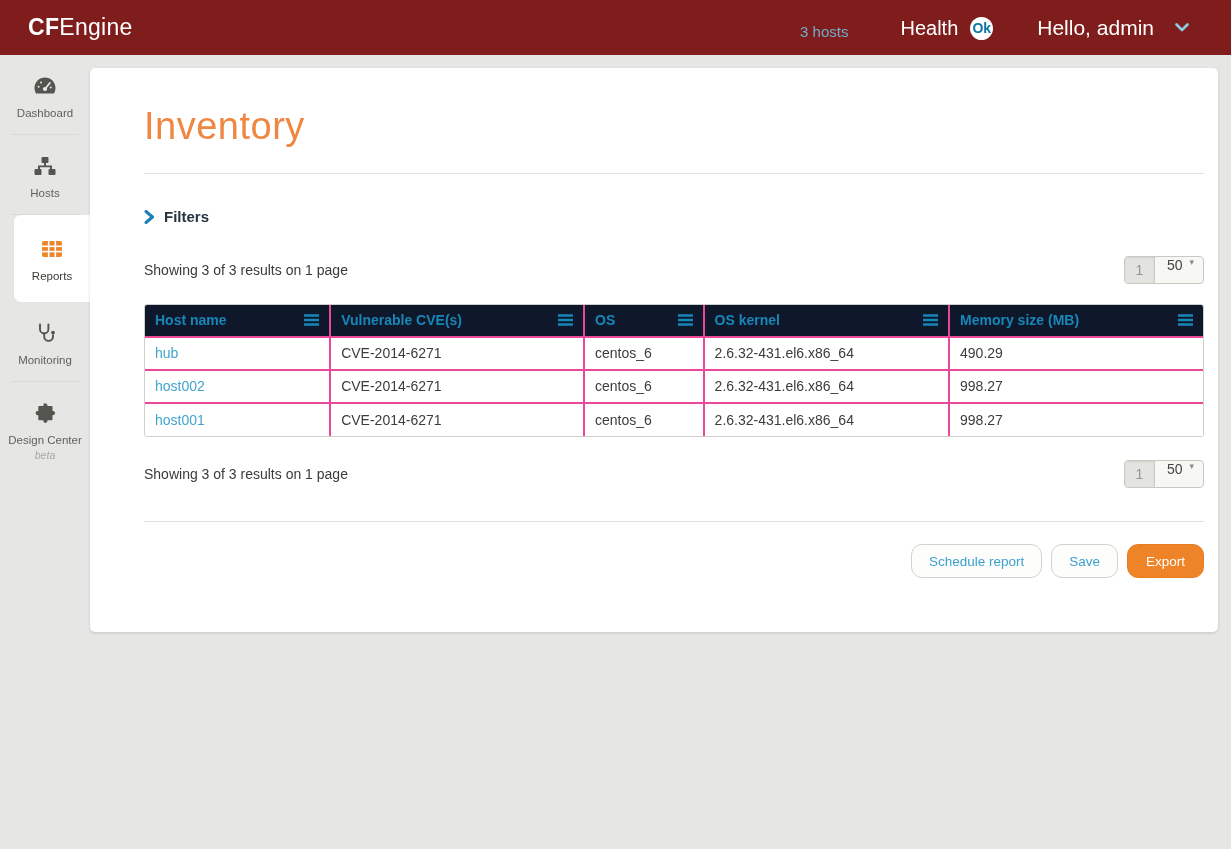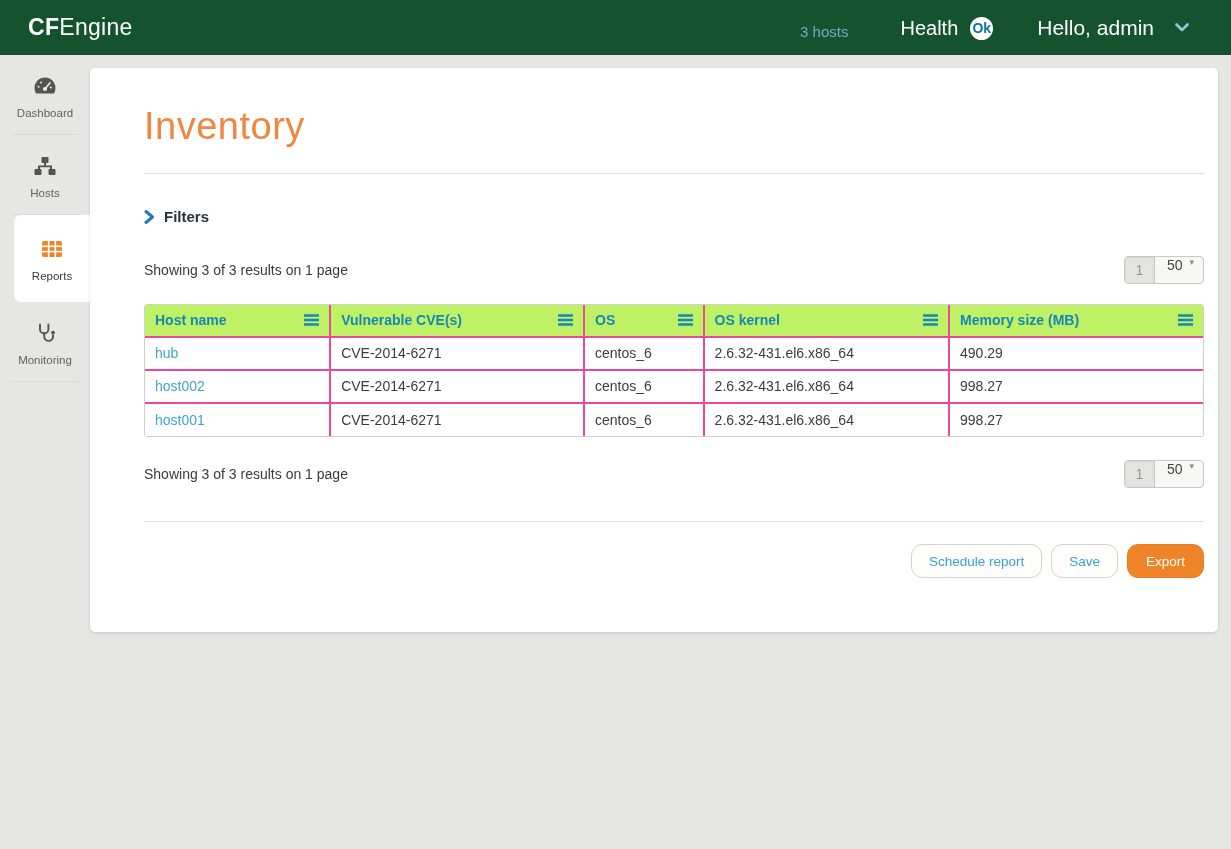--- a/index.html
+++ b/index.html
@@ -8,21 +8,21 @@
     width: 1231px; height: 849px;
     position: relative; overflow: hidden;
     background: #e6e6e4;
     font-family: "Liberation Sans", sans-serif;
     -webkit-font-smoothing: antialiased;
   }
 
   
   .topbar {
     position: absolute; top: 0; left: 0; right: 0; height: 55px;
-    background: #14532d;
+    background: #7f1d1d;
     display: flex; align-items: center;
     color: #fff;
   }
   .logo { margin-left: 28px; font-size: 23px; letter-spacing: .3px; cursor: pointer; }
   .logo .bold { font-weight: bold; }
   .logo .light { font-weight: normal; }
   .topbar-right { margin-left: auto; display: flex; align-items: flex-end; padding-right: 42px; }
   .hosts-count { color: #6fadc9; font-size: 15px; margin-right: 52px; }
   .health-wrap { display: flex; align-items: center; margin-right: 44px; cursor: pointer; }
   .health-label { font-size: 20px; margin-right: 12px; }
@@ -92,21 +92,21 @@
     color: #43433f; cursor: pointer;
   }
   .pager-caret { margin-left: 7px; font-size: 9px; color: #8a8a85; }
 
   
   .table-wrap {
     margin-top: 20px; border: 1px solid #cfcfcb; border-radius: 3px; overflow: hidden;
   }
   table { width: 100%; border-collapse: collapse; font-size: 14px; }
   th, td { border: 2px solid #ec4899; padding: 7px 10px 8px; text-align: left; }
-  th { background: #bef264; color: #1787b8; font-weight: bold; height: 32px; }
+  th { background: #0f172a; color: #1787b8; font-weight: bold; height: 32px; }
   td { background: #fff; color: #3c3c3a; height: 33px; }
   tr > *:first-child { border-left: none; }
   tr > *:last-child { border-right: none; }
   thead tr > * { border-top: none; }
   tbody tr:last-child > * { border-bottom: none; }
   .th-inner { display: flex; align-items: center; justify-content: space-between; }
   .col-menu-icon { cursor: pointer; display: inline-block; line-height: 0; }
   .host-link { color: #44a5cd; cursor: pointer; }
 
   .bottom-results { margin-top: 23px; }
@@ -202,20 +202,29 @@
       <svg width="24" height="24" viewBox="0 0 24 24" fill="none" stroke="currentColor" stroke-width="1.9" stroke-linecap="round">
         <path d="M7 3.5v4.7a4.2 4.2 0 0 0 8.4 0V3.5"></path>
         <path d="M11.2 12.2v3.3a4.4 4.4 0 0 0 8.8 0v-1.4"></path>
         <circle cx="20" cy="11.6" r="1.9" fill="currentColor" stroke="none"></circle>
       </svg>
     </span>
     <span class="sb-label">Monitoring</span>
   </div>
   <div class="sb-divider"></div>
 
+  <div class="sb-item">
+    <span class="sb-icon">
+      <svg width="24" height="24" viewBox="0 0 24 24" fill="currentColor">
+        <path d="M10.2 2.9c.5-.5 1.2-.7 1.8-.7.7 0 1.3.2 1.8.7.4.4.7 1 .7 1.6V5h4a1 1 0 0 1 1 1v4h.5a2.1 2.1 0 1 1 0 4.2h-.5v4.1a1 1 0 0 1-1 1h-4v.5a2.1 2.1 0 1 1-4.2 0v-.5h-4a1 1 0 0 1-1-1v-4.1h-.6a2.1 2.1 0 1 1 0-4.2h.6V6a1 1 0 0 1 1-1h4v-.5c0-.6.3-1.2.9-1.6z"></path>
+      </svg>
+    </span>
+    <span class="sb-label">Design Center</span>
+    <span class="sb-sub">beta</span>
+  </div>
 </div>
 
 <div class="panel">
 
   <h1 class="page-title">Inventory</h1>
   <div class="hdivider"></div>
 
   <div class="filters-row">
     <span>
       <svg width="11" height="14" viewBox="0 0 11 14">

